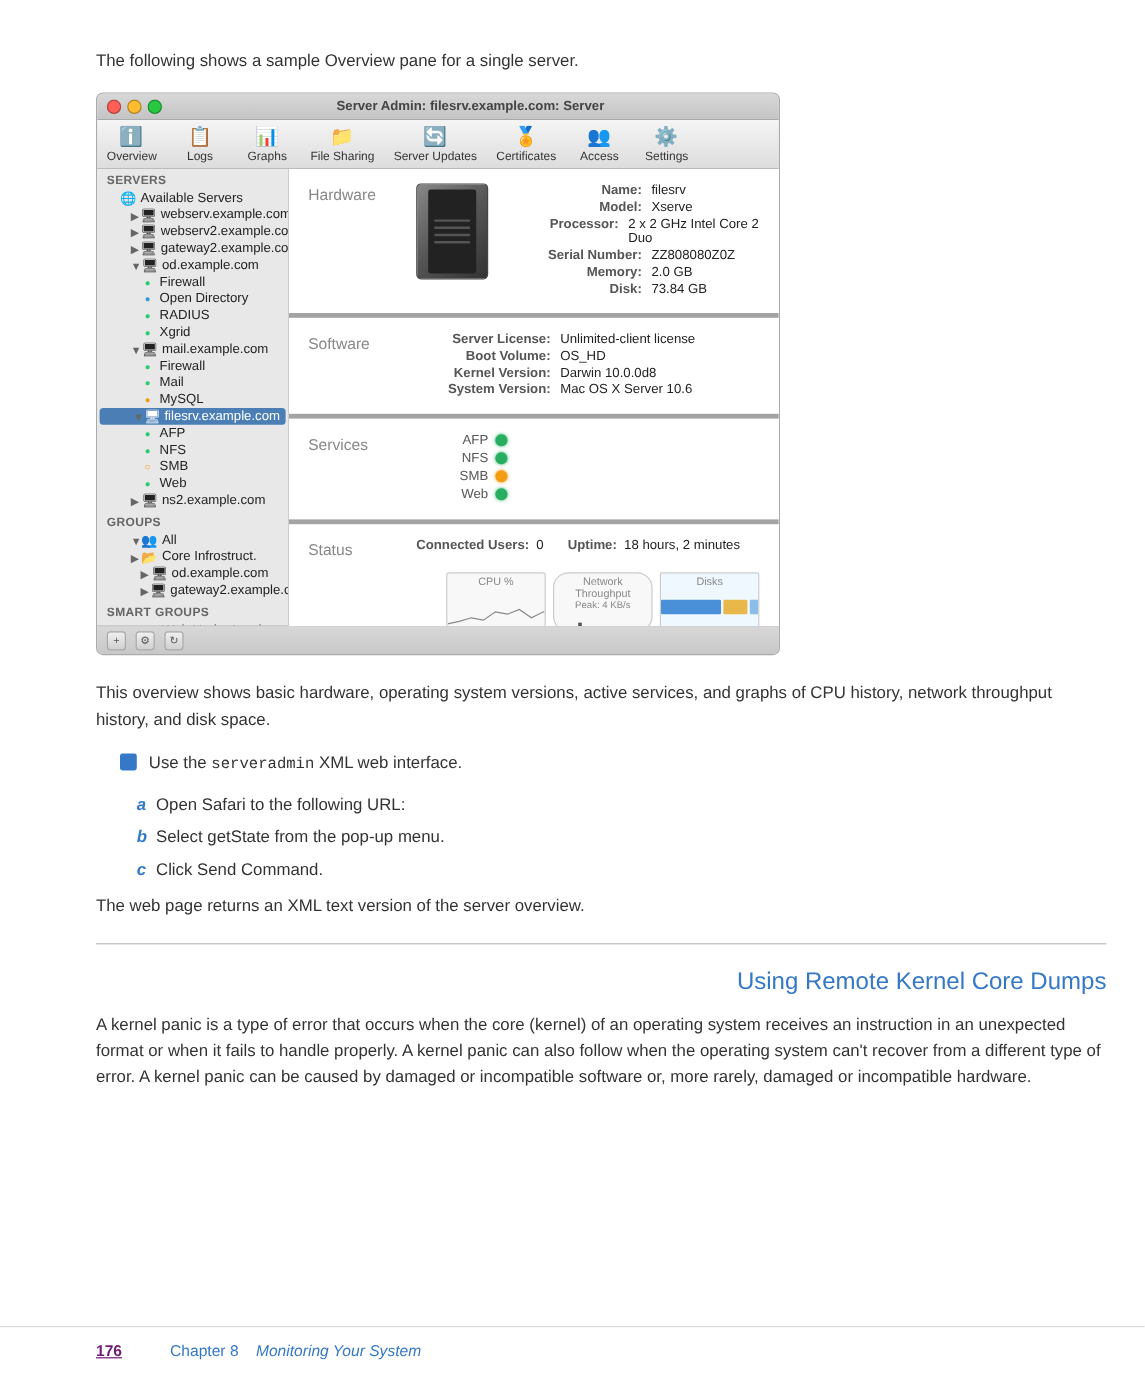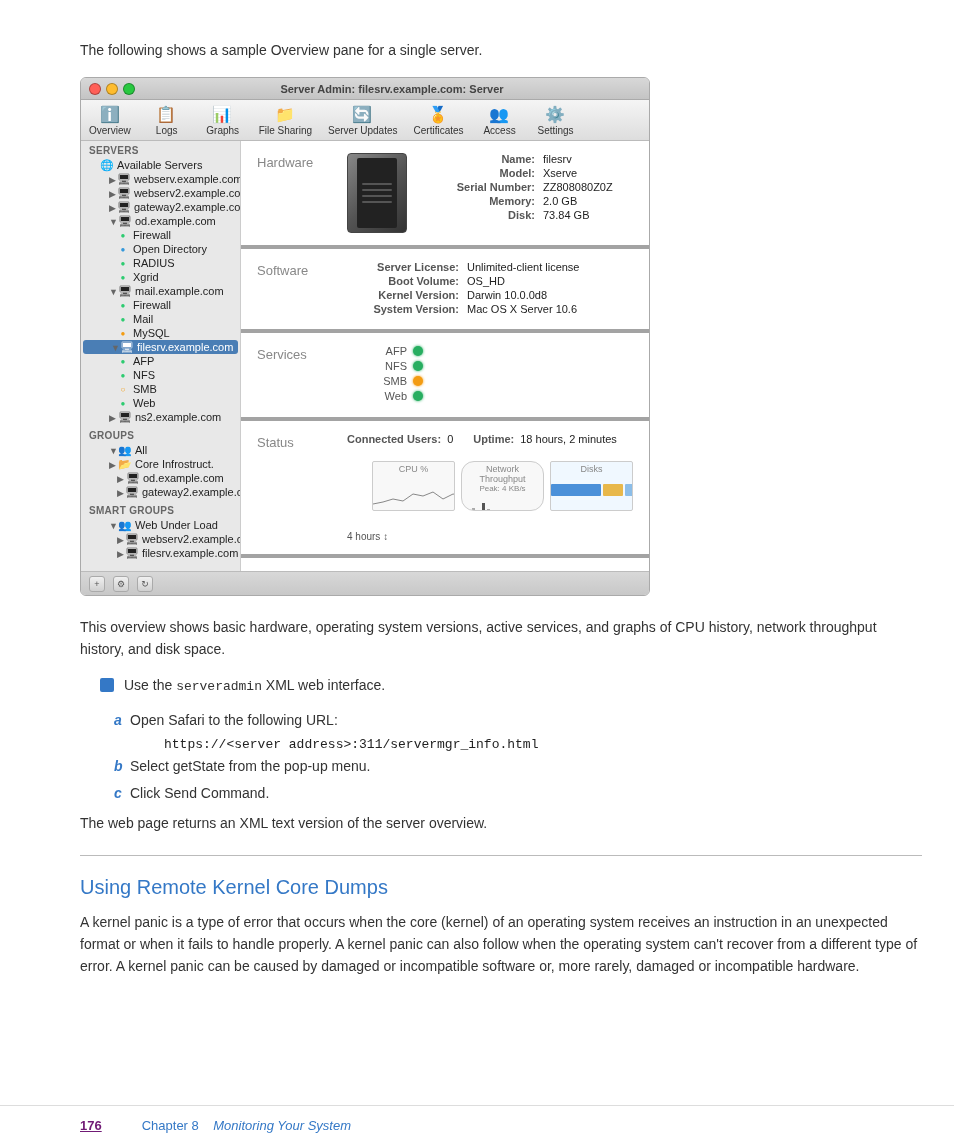--- a/index.html
+++ b/index.html
@@ -59,21 +59,21 @@
     .tb-btn.maximize { background: #28c840; }
     .titlebar-title {
       font-size: 11px;
       color: #444;
       flex: 1;
       text-align: center;
       font-weight: bold;
     }
     .screenshot-body {
       display: flex;
-      height: 430px;
+      height: 380px;
       background: #f0f0f0;
     }
     
     .sidebar {
       width: 160px;
       background: #e8e8e8;
       border-right: 1px solid #ccc;
       font-size: 11px;
       overflow: hidden;
     }
@@ -331,20 +331,21 @@
       margin-bottom: 4px;
       display: block;
     }
     
     .section-heading {
       font-size: 20px;
       color: #3478c6;
       font-weight: normal;
       margin-bottom: 12px;
       margin-top: 20px;
+      text-align: right;
     }
     
     .page-footer {
       border-top: 1px solid #ddd;
       padding: 12px 60px 12px 80px;
       display: flex;
       align-items: center;
       font-size: 13px;
       color: #555;
     }
@@ -546,20 +547,24 @@
                     </div>
                   </div>
                   <div class="info-table">
                     <div class="info-row">
                       <span class="info-key">Name:</span>
                       <span class="info-val">filesrv</span>
                     </div>
                     <div class="info-row">
                       <span class="info-key">Model:</span>
                       <span class="info-val">Xserve</span>
+                    </div>
+                    <div class="info-row">
+                      <span class="info-key">Processor:</span>
+                      <span class="info-val">2 x 2 GHz Intel Core 2 Duo</span>
                     </div>
                     <div class="info-row">
                       <span class="info-key">Serial Number:</span>
                       <span class="info-val">ZZ808080Z0Z</span>
                     </div>
                     <div class="info-row">
                       <span class="info-key">Memory:</span>
                       <span class="info-val">2.0  GB</span>
                     </div>
                     <div class="info-row">
@@ -706,21 +711,20 @@
           Use the <span class="code-text">serveradmin</span> XML web interface.
         </div>
       </div>
     </div>
 
     <div class="sub-list">
       <div class="sub-item">
         <span class="sub-letter">a</span>
         <span>Open Safari to the following URL:</span>
       </div>
-      <span class="url-text">https://&lt;server address&gt;:311/servermgr_info.html</span>
       <div class="sub-item">
         <span class="sub-letter">b</span>
         <span>Select getState from the pop-up menu.</span>
       </div>
       <div class="sub-item">
         <span class="sub-letter">c</span>
         <span>Click Send Command.</span>
       </div>
     </div>
 

